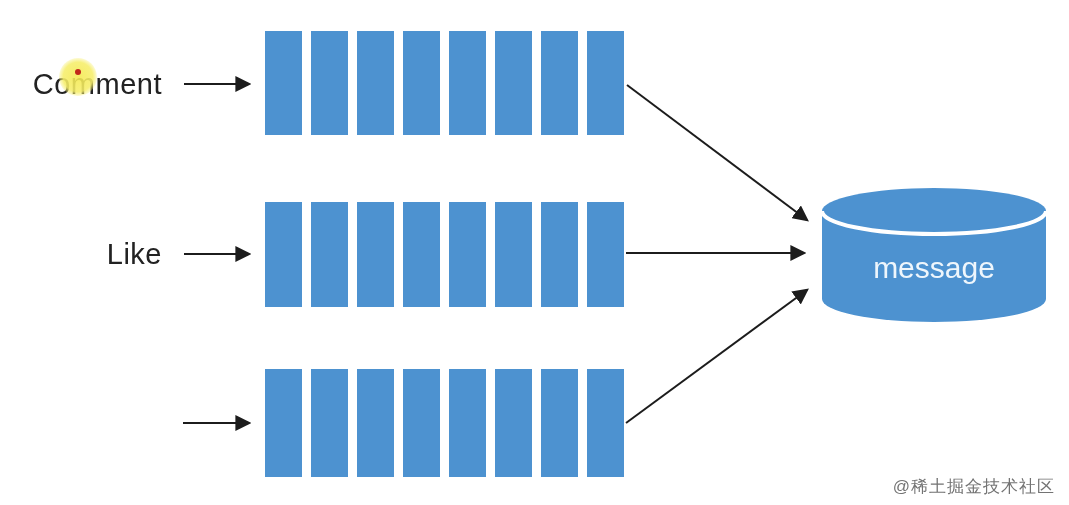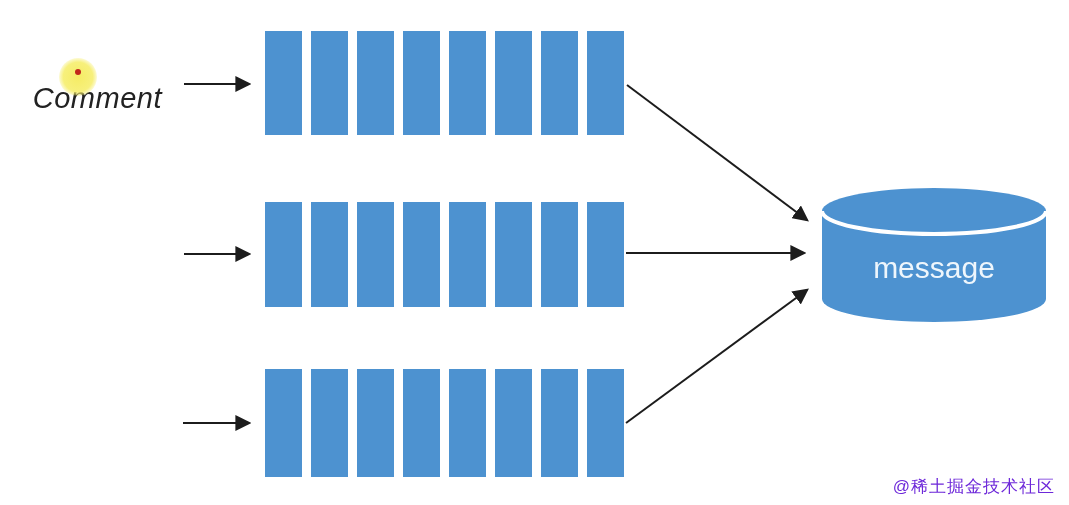--- a/index.html
+++ b/index.html
@@ -24,21 +24,21 @@
     position: absolute;
     left: 0;
     width: 162px;
     text-align: right;
     font-size: 29px;
     line-height: 36px;
     color: #222222;
     z-index: 2;
     letter-spacing: 0.5px;
   }
-  .row-label.comment { top: 80px; font-style: italic; }
+  .row-label.comment { top: 66px; }
   .row-label.like    { top: 236px; }
   .row-label.follow  { top: 405px; }
   .queue {
     position: absolute;
     left: 265px;
     display: flex;
     gap: 9px;
     z-index: 2;
   }
   .queue.q1 { top: 31px;  height: 104px; }
@@ -102,20 +102,21 @@
 
     <g>
       <path d="M822,211 V299 A112,23 0 0 0 1046,299 V211 Z" fill="#4d92d0"></path>
       <ellipse cx="934" cy="211" rx="112" ry="23" fill="#4d92d0"></ellipse>
       <path d="M822,211 A112,23 0 0 0 1046,211" fill="none" stroke="#ffffff" stroke-width="4"></path>
       <text class="db-label-svg" x="934" y="278" text-anchor="middle" fill="#eef6fc">message</text>
     </g>
   </svg>
 
   <div class="row-label comment">Comment</div>
+  <div class="row-label like">Like</div>
 
   <div class="pointer-highlight" style="background: radial-gradient(circle, #f4e94f 0%, #f6ee6a 55%, rgba(246,238,106,0) 78%);"></div>
   <div class="pointer-dot" style="background:#c1271a;"></div>
 
   <div class="queue q1">
       <div class="bar" style="background: rgb(77, 146, 208);"></div>
       <div class="bar" style="background: rgb(77, 146, 208);"></div>
       <div class="bar" style="background: rgb(77, 146, 208);"></div>
       <div class="bar" style="background: rgb(77, 146, 208);"></div>
       <div class="bar" style="background: rgb(77, 146, 208);"></div>
@@ -137,15 +138,15 @@
       <div class="bar" style="background: rgb(77, 146, 208);"></div>
       <div class="bar" style="background: rgb(77, 146, 208);"></div>
       <div class="bar" style="background: rgb(77, 146, 208);"></div>
       <div class="bar" style="background: rgb(77, 146, 208);"></div>
       <div class="bar" style="background: rgb(77, 146, 208);"></div>
       <div class="bar" style="background: rgb(77, 146, 208);"></div>
       <div class="bar" style="background: rgb(77, 146, 208);"></div>
       <div class="bar" style="background: rgb(77, 146, 208);"></div>
     </div>
 
-  <div class="watermark" style="color:#6d28d9;">@稀土掘金技术社区</div>
+  <div class="watermark" style="color:#737373;">@稀土掘金技术社区</div>
 
 </div>
 
 </body></html>

